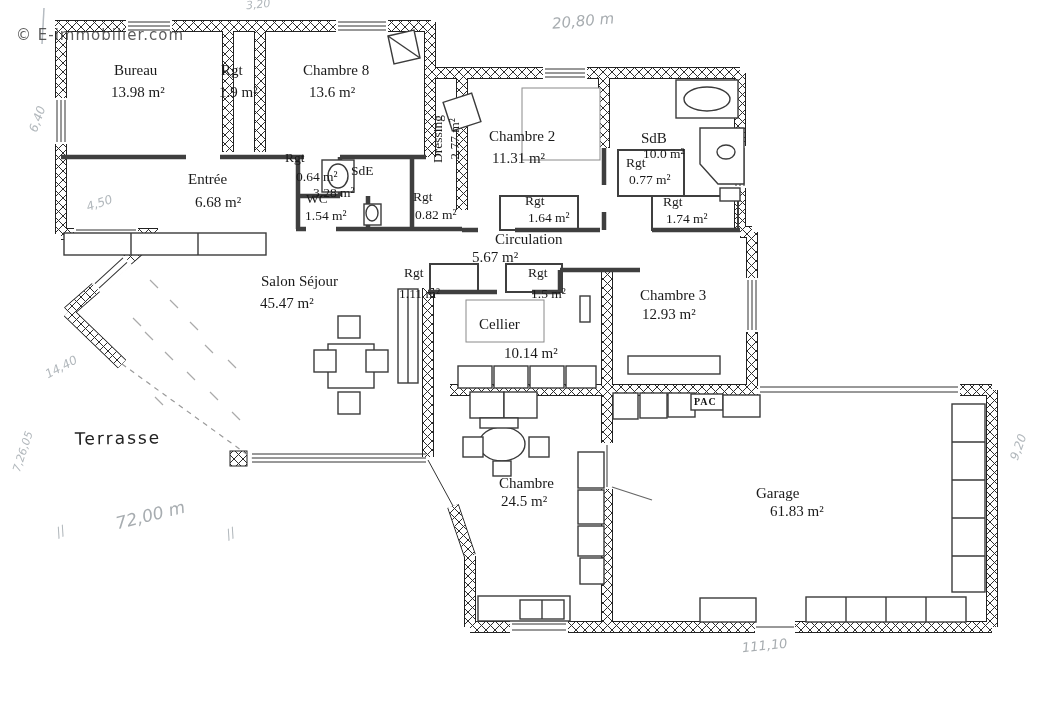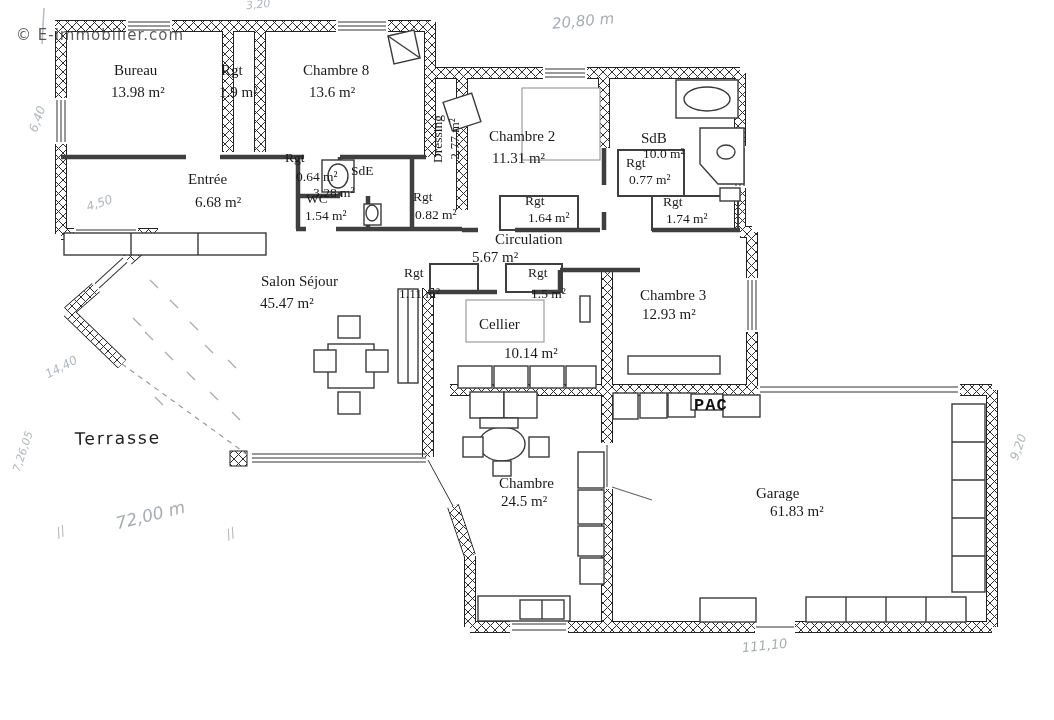--- a/index.html
+++ b/index.html
@@ -25,22 +25,22 @@
   .terr{
     position:absolute;font-family:"DejaVu Sans",sans-serif;font-size:17px;
     letter-spacing:2px;color:#222;transform:rotate(-1deg);white-space:nowrap;
   }
   .wm{
     position:absolute;left:16px;top:26px;font-family:"DejaVu Sans",sans-serif;
     font-size:15px;color:#404040;letter-spacing:1px;filter:blur(.6px);opacity:.85;
     white-space:nowrap;
   }
   .pac{
-    position:absolute;font-family:Liberation Mono, monospace;
-    font-size:17px;font-weight:bold;color:#111;letter-spacing:1px;
+    position:absolute;font-family:Liberation Serif, serif;
+    font-size:10px;font-weight:bold;color:#111;letter-spacing:1px;
   }
 </style>
 </head>
 <body>
 
 <div class="plan">
 
   <svg width="1054" height="720" viewBox="0 0 1054 720">
     <defs>
       <pattern id="hatch" width="9" height="9" patternUnits="userSpaceOnUse">

